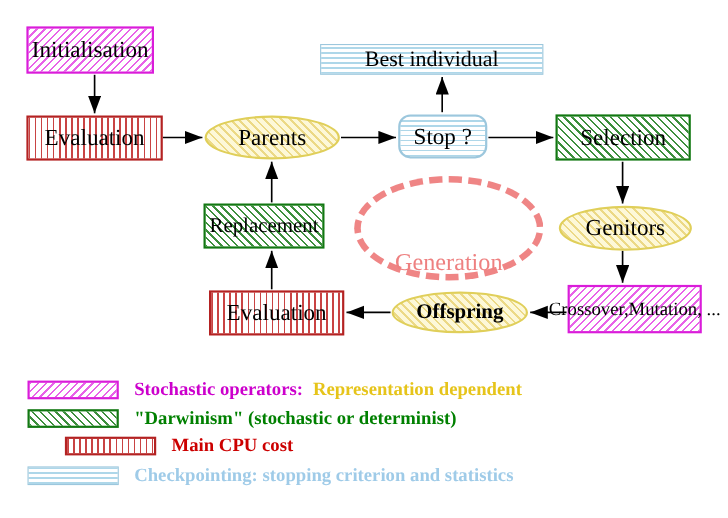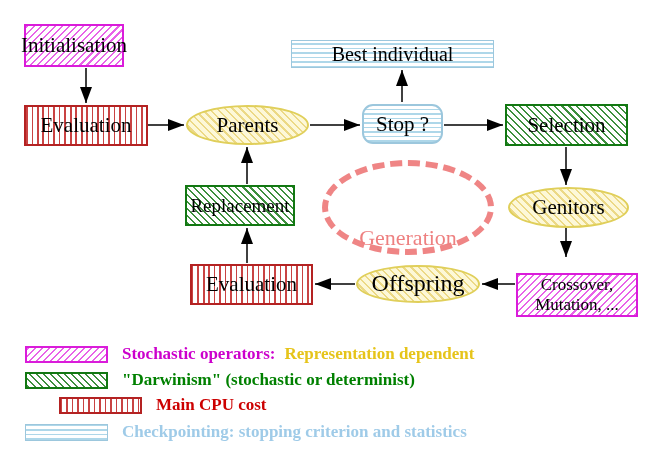--- a/index.html
+++ b/index.html
@@ -68,21 +68,21 @@
       <path d="M444,125 H503" marker-end="url(#ah)"></path>
       <path d="M566,147 V185" marker-end="url(#ah)"></path>
       <path d="M566,228 V257" marker-end="url(#ah)"></path>
       <path d="M515,284 H482" marker-end="url(#ah)"></path>
       <path d="M355,284 H315" marker-end="url(#ah)"></path>
       <path d="M247,263 V228" marker-end="url(#ah)"></path>
       <path d="M247,184 V147" marker-end="url(#ah)"></path>
     </g>
   </svg>
 
-  <div class="node hatch-magenta" style="left:24px;top:24px;width:100px;height:43px;">
+  <div class="node hatch-magenta" style="left:24px;top:24px;width:116px;height:43px;">
     <span>Initialisation</span>
   </div>
 
   <div class="node stripe-red" style="left:24px;top:105px;width:124px;height:41px;">
     <span>Evaluation</span>
   </div>
 
   <div class="node stripe-blue" style="left:291px;top:40px;width:203px;height:28px;border-width:1.5px;font-size:20px;">
     <span>Best individual</span>
   </div>
@@ -108,25 +108,25 @@
   </div>
 
   <div class="node ellipse hatch-yellow" style="left:508px;top:187px;width:121px;height:41px;">
     <span>Genitors</span>
   </div>
 
   <div class="node stripe-red" style="left:190px;top:264px;width:123px;height:41px;">
     <span>Evaluation</span>
   </div>
 
-  <div class="node ellipse hatch-yellow" style="left:356px;top:265px;width:124px;height:38px;font-size:24px;">
+  <div class="node ellipse hatch-yellow" style="left:356px;top:265px;width:124px;height:38px;font-size:19px;font-weight:bold;">
     <span>Offspring</span>
   </div>
 
-  <div class="node hatch-magenta crossover-label" style="left:516px;top:273px;width:122px;height:44px;flex-direction:column;">
+  <div class="node hatch-magenta crossover-label" style="left:516px;top:259px;width:122px;height:44px;flex-direction:row;">
     <span>Crossover,</span>
     <span>Mutation, ...</span>
   </div>
 
   <div class="legend-row" style="top:342px;">
     <div class="swatch hatch-magenta"></div>
     <div class="legend-text">
       <span style="color:#cc00cc;">Stochastic operators:</span><span class="t2" style="color:#e6c41a;">Representation dependent</span>
     </div>
   </div>

